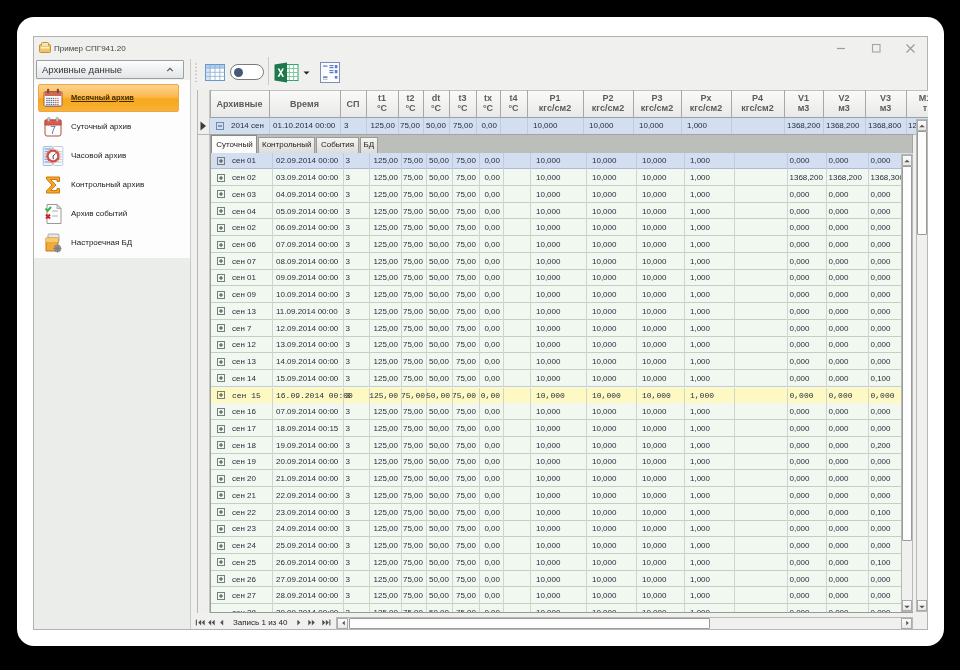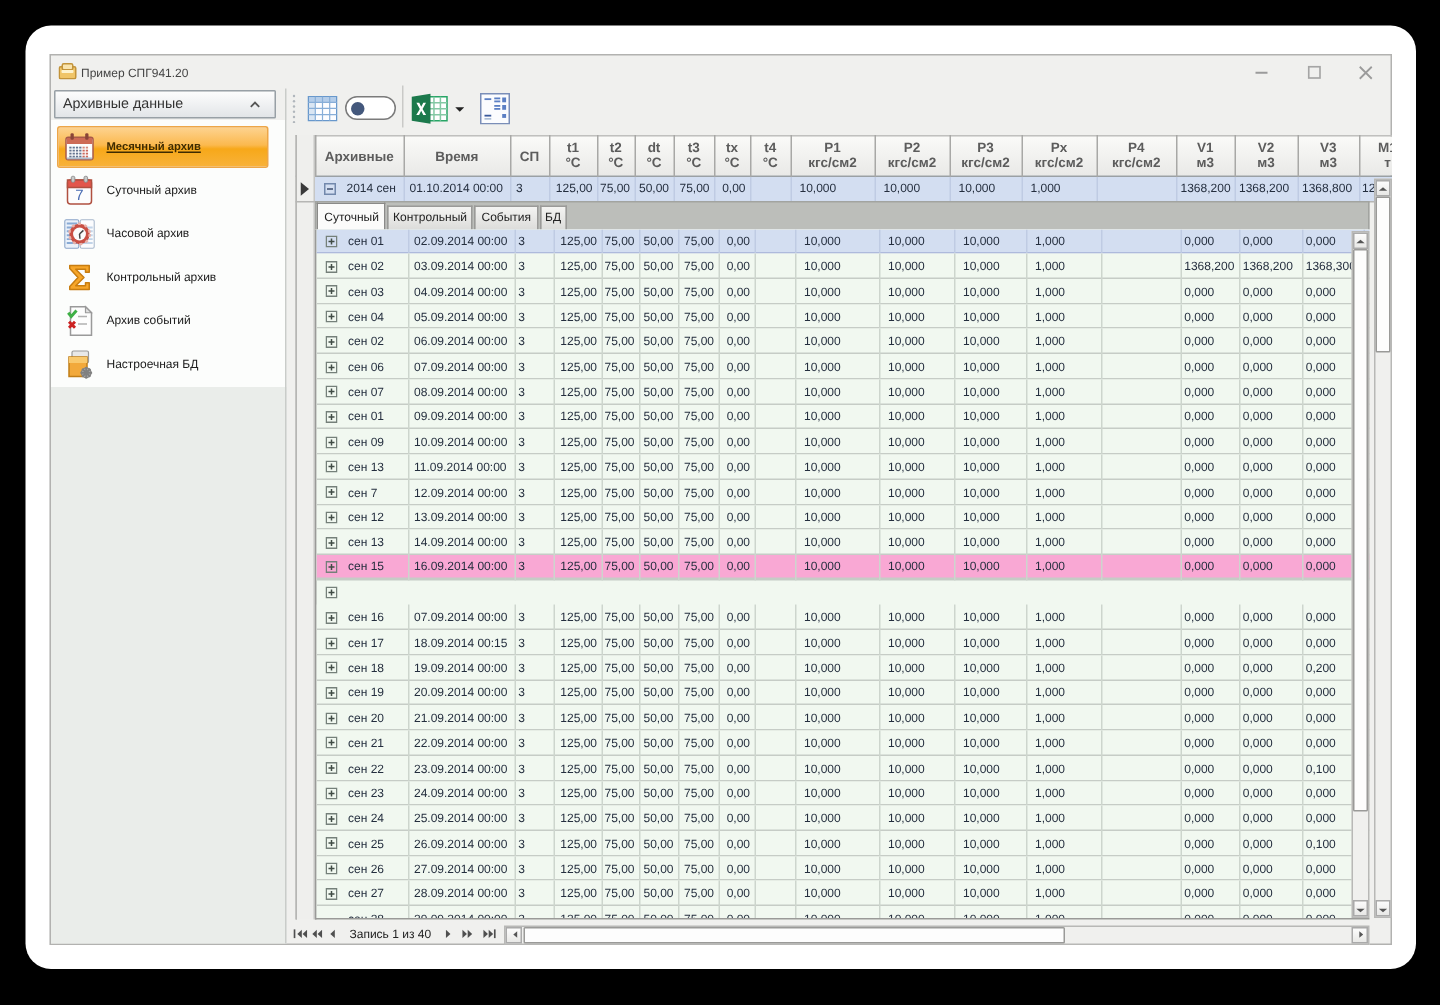--- a/index.html
+++ b/index.html
@@ -778,21 +778,21 @@
 <div class="txt" style="left:241px;top:3.865px;width:24px;text-align:right;font-size:8px;">75,00</div>
 <div class="txt" style="left:268px;top:3.865px;width:21px;text-align:right;font-size:8px;">0,00</div>
 <div class="txt" style="left:325px;top:3.865px;font-size:8px;">10,000</div>
 <div class="txt" style="left:381px;top:3.865px;font-size:8px;">10,000</div>
 <div class="txt" style="left:431px;top:3.865px;font-size:8px;">10,000</div>
 <div class="txt" style="left:479px;top:3.865px;font-size:8px;">1,000</div>
 <div class="txt" style="left:578.5px;top:3.865px;font-size:8px;">0,000</div>
 <div class="txt" style="left:617.5px;top:3.865px;font-size:8px;">0,000</div>
 <div class="txt" style="left:659.5px;top:3.865px;font-size:8px;">0,100</div>
 </div>
-<div class="abs" style="left:0;top:217px;width:703px;height:16.73px;background:#f9a8d4;border-bottom:1px solid #c6ccc6;">
+<div class="abs" style="left:0;top:235px;width:703px;height:16.73px;background:#fef9c3;border-bottom:1px solid #c6ccc6;font-family:Liberation Mono, monospace;">
 <div class="abs" style="left:61px;top:0;width:1px;height:16.73px;background:#cdd5cd;"></div>
 <div class="abs" style="left:132px;top:0;width:1px;height:16.73px;background:#cdd5cd;"></div>
 <div class="abs" style="left:158px;top:0;width:1px;height:16.73px;background:#cdd5cd;"></div>
 <div class="abs" style="left:190px;top:0;width:1px;height:16.73px;background:#cdd5cd;"></div>
 <div class="abs" style="left:215px;top:0;width:1px;height:16.73px;background:#cdd5cd;"></div>
 <div class="abs" style="left:241px;top:0;width:1px;height:16.73px;background:#cdd5cd;"></div>
 <div class="abs" style="left:268px;top:0;width:1px;height:16.73px;background:#cdd5cd;"></div>
 <div class="abs" style="left:292px;top:0;width:1px;height:16.73px;background:#cdd5cd;"></div>
 <div class="abs" style="left:319px;top:0;width:1px;height:16.73px;background:#cdd5cd;"></div>
 <div class="abs" style="left:375px;top:0;width:1px;height:16.73px;background:#cdd5cd;"></div>

